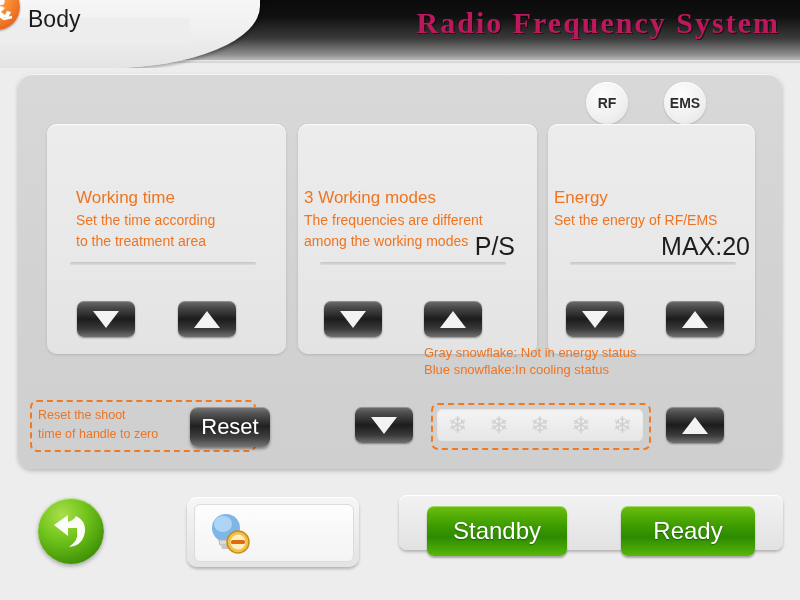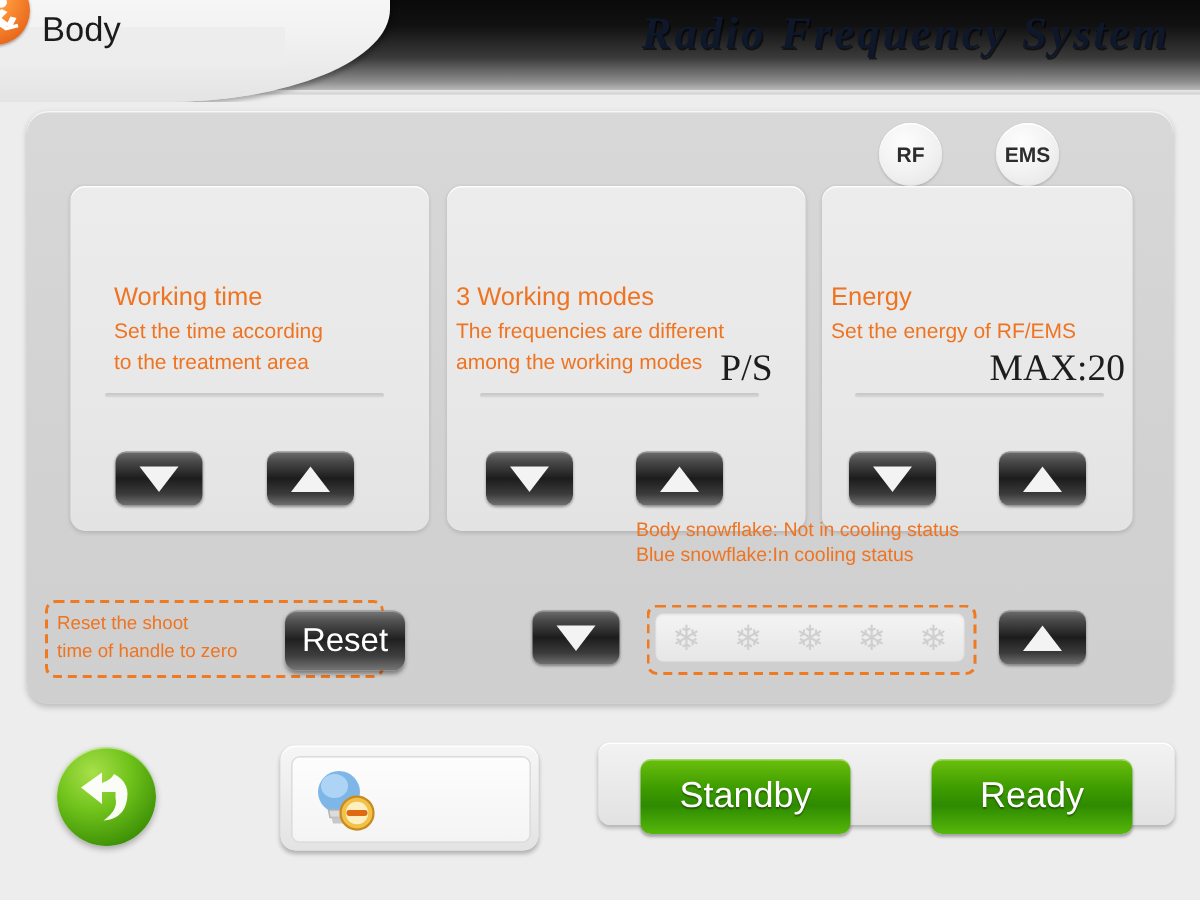--- a/index.html
+++ b/index.html
@@ -14,23 +14,23 @@
   #header{position:absolute;left:0;top:0;width:800px;height:68px;overflow:hidden;}
   #header-black{
     position:absolute;left:0;top:0;width:800px;height:62px;
     background:linear-gradient(to bottom,#0a0a0a 0%,#111 28%,#3a3a3a 62%,#8d8d8d 88%,#c9c9c9 100%);
   }
   #header-underline{position:absolute;left:0;top:60px;width:800px;height:3px;
     background:linear-gradient(to bottom,#e9e9e9,#cfcfcf);}
   #header-title{
     position:absolute;right:20px;top:6px;
     font-family:"Liberation Serif", serif;
-    font-style:italic;font-weight:bold;font-size:30px;
+    font-weight:bold;font-size:30px;
     letter-spacing:2px;
-    color:#0f172a;
+    color:#be185d;
     text-shadow:1px 1px 0 rgba(0,0,0,.6);
     white-space:nowrap;
   }
   
   #tab{
     position:absolute;left:-40px;top:-26px;width:300px;height:94px;
     background:linear-gradient(to bottom,#fbfbfb 0%,#f1f1f1 55%,#e4e4e4 100%);
     border-bottom-right-radius:150px 62px;
     box-shadow:2px 2px 3px rgba(0,0,0,.28);
   }
@@ -81,21 +81,21 @@
 
   .note{
     position:absolute;color:#ef7421;line-height:1.35;
     white-space:nowrap;
   }
   .note-title{font-size:17px;}
   .note-sub{font-size:14px;}
 
   .value{
     position:absolute;right:18px;
-    font-family:Liberation Serif, serif;
+    font-family:Liberation Sans, sans-serif;
     font-size:25px;color:#1d1d1d;margin-left:40px;
   }
 
   .divider{
     position:absolute;height:3px;
     background:linear-gradient(to bottom,#c4c4c4,#dcdcdc);
     border-radius:2px;
   }
 
   .arrow-btn{
@@ -259,21 +259,21 @@
 <div class="dashbox" id="reset-dashbox"></div>
 <div id="reset-note">
   <div>Reset the shoot</div>
   <div>time of handle to zero</div>
 </div>
 <div id="reset-btn">
   <span>Reset</span>
 </div>
 
 <div id="snow-note">
-  <div>Body snowflake: Not in cooling status</div>
+  <div>Gray snowflake: Not in energy status</div>
   <div>Blue snowflake:In cooling status</div>
 </div>
 <div class="dashbox" id="snow-dashbox"></div>
 <div id="snow-bar">
   <span class="snowflake">❄</span>
   <span class="snowflake">❄</span>
   <span class="snowflake">❄</span>
   <span class="snowflake">❄</span>
   <span class="snowflake">❄</span>
 </div>

